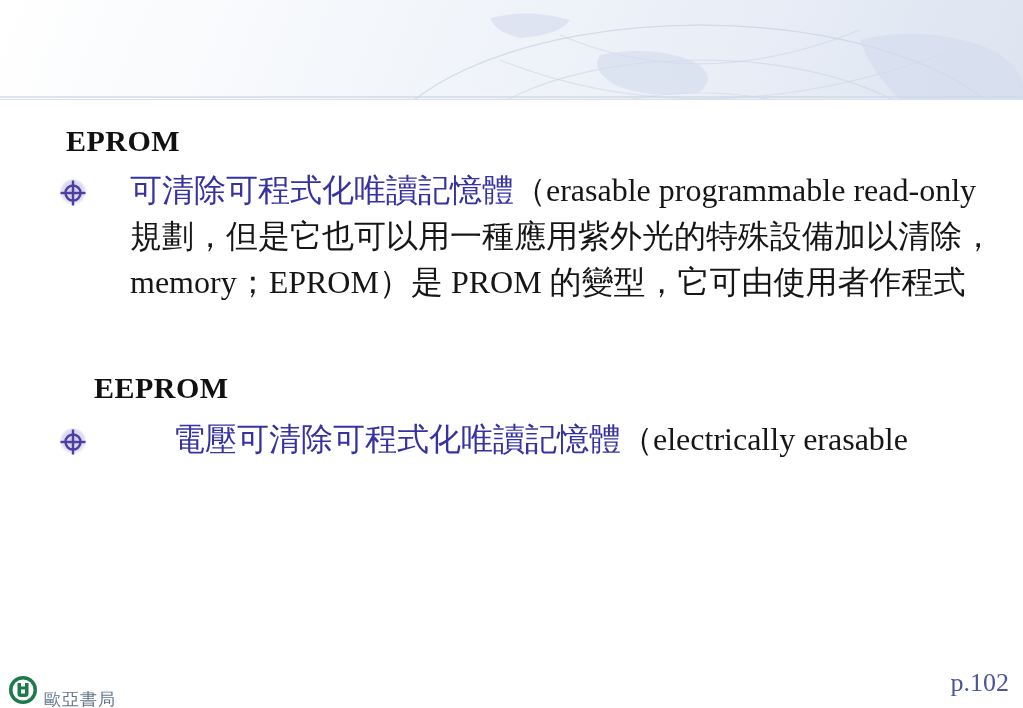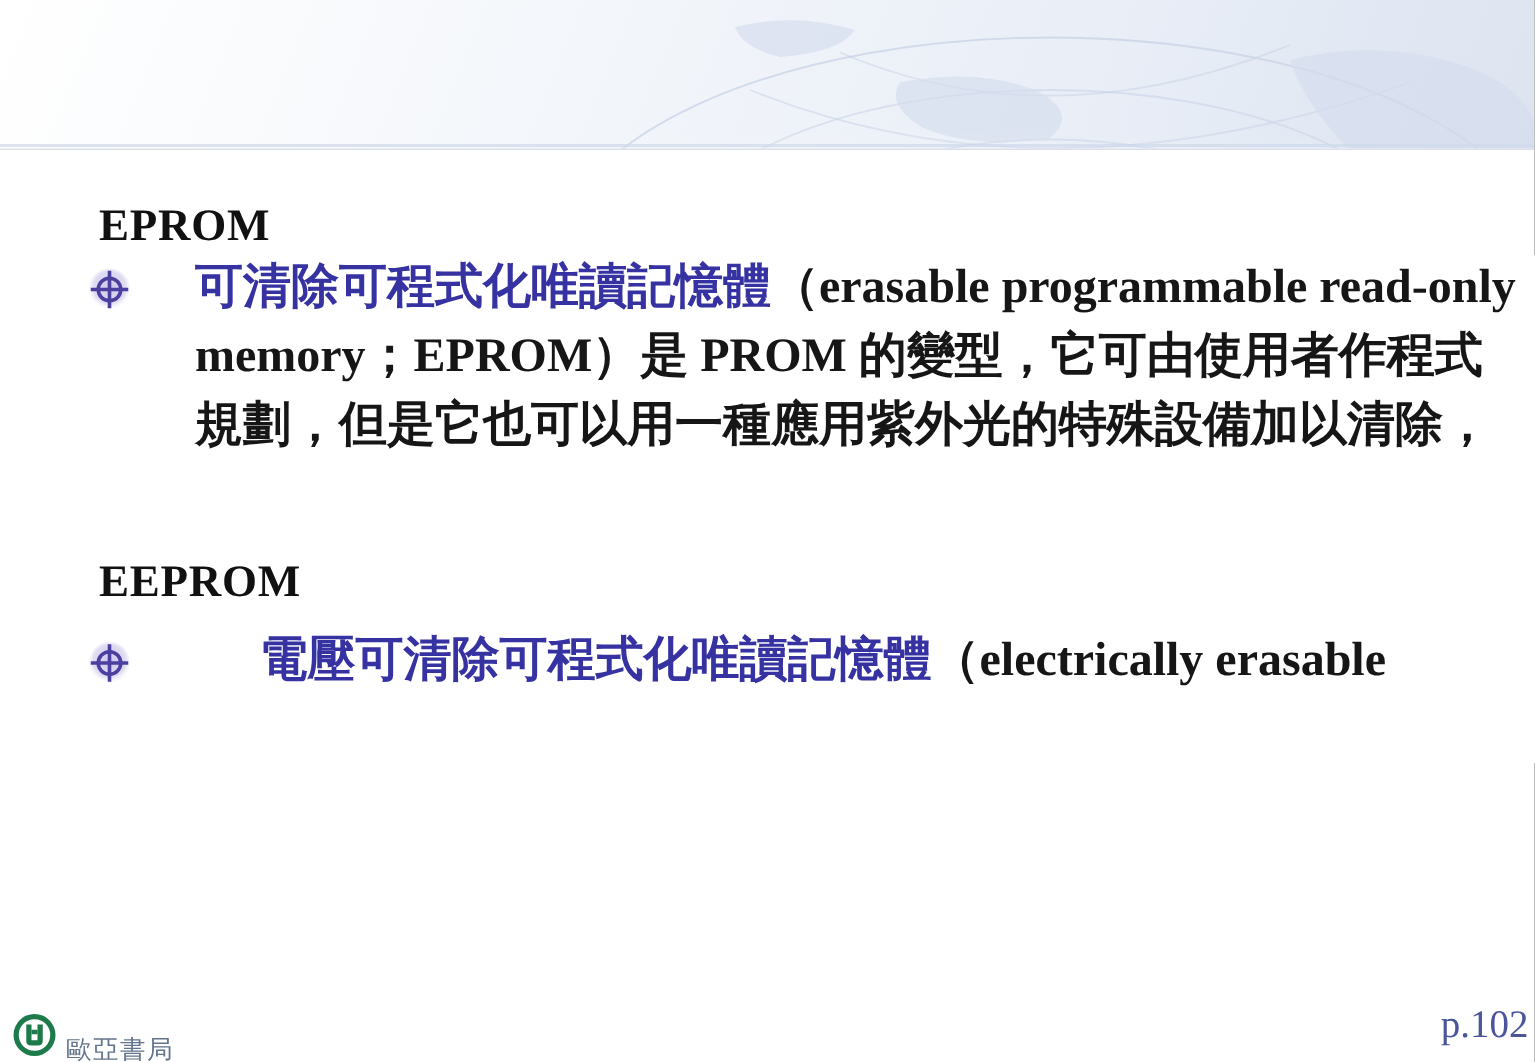--- a/index.html
+++ b/index.html
@@ -27,22 +27,22 @@
   
   .heading {
     position: absolute;
     left: 66px;
     font-size: 30px;
     font-weight: bold;
     color: #111111;
     letter-spacing: 0.5px;
     white-space: nowrap;
   }
-  .heading1 { top: 134px; text-align: center; }
-  .heading2 { top: 371px; }
+  .heading1 { top: 124px; text-align: center; }
+  .heading2 { top: 371px; margin-left: 28px; }
 
   
   .bullet {
     position: absolute;
     left: 58px;
     width: 30px; height: 30px;
   }
   .bullet1 { top: 178px; }
   .bullet2 { top: 427px; }
 
@@ -50,42 +50,42 @@
   .para {
     position: absolute;
     left: 130px;
     width: 880px;
     font-size: 32px;
     line-height: 46px;
     color: #161616;
   }
   .para1 { top: 167px; }
   .para2 { top: 416px; margin-left: 43px; }
-  .line { white-space: nowrap; font-weight: bold; }
+  .line { white-space: nowrap; }
   .lead-blue { color: #3632a2; }
 
   
   .footer-logo {
     position: absolute;
     left: 8px; top: 668px;
     display: flex;
     align-items: center;
   }
   .logo-mark { width: 30px; height: 30px; display: block; }
   .publisher-name {
     margin-left: 6px;
     font-family: "Liberation Sans", "DejaVu Sans", sans-serif;
     font-size: 17px;
     color: #64748c;
     letter-spacing: 1px;
     margin-top: 20px;
   }
   .page-number {
     position: absolute;
-    right: 4px; top: 668px;
+    right: 14px; top: 668px;
     font-size: 26px;
     color: #4a559c;
     font-family: "Liberation Serif", "DejaVu Serif", serif;
   }
 </style>
 </head>
 <body>
 
 <div class="slide">
 
@@ -130,22 +130,22 @@
       </radialGradient>
     </defs>
     <circle cx="15" cy="15" r="14" fill="url(#bg1)"></circle>
     <circle cx="15" cy="15" r="7.5" fill="none" stroke="#4b3fa0" stroke-width="2.4"></circle>
     <line x1="15" y1="2.5" x2="15" y2="27.5" stroke="#4b3fa0" stroke-width="2.4"></line>
     <line x1="2.5" y1="15" x2="27.5" y2="15" stroke="#4b3fa0" stroke-width="2.4"></line>
   </svg>
 
   <div class="para para1">
     <div class="line"><span class="lead-blue">可清除可程式化唯讀記憶體</span><span>（erasable programmable read-only</span></div>
+    <div class="line"><span>規劃，但是它也可以用一種應用紫外光的特殊設備加以清除，</span></div>
     <div class="line"><span>memory；EPROM）是 PROM 的變型，它可由使用者作程式</span></div>
-    <div class="line"><span>規劃，但是它也可以用一種應用紫外光的特殊設備加以清除，</span></div>
   </div>
 
   <div class="heading heading2">EEPROM</div>
 
   <svg class="bullet bullet2" viewBox="0 0 30 30">
     <circle cx="15" cy="15" r="14" fill="url(#bg1)"></circle>
     <circle cx="15" cy="15" r="7.5" fill="none" stroke="#4b3fa0" stroke-width="2.4"></circle>
     <line x1="15" y1="2.5" x2="15" y2="27.5" stroke="#4b3fa0" stroke-width="2.4"></line>
     <line x1="2.5" y1="15" x2="27.5" y2="15" stroke="#4b3fa0" stroke-width="2.4"></line>
   </svg>

